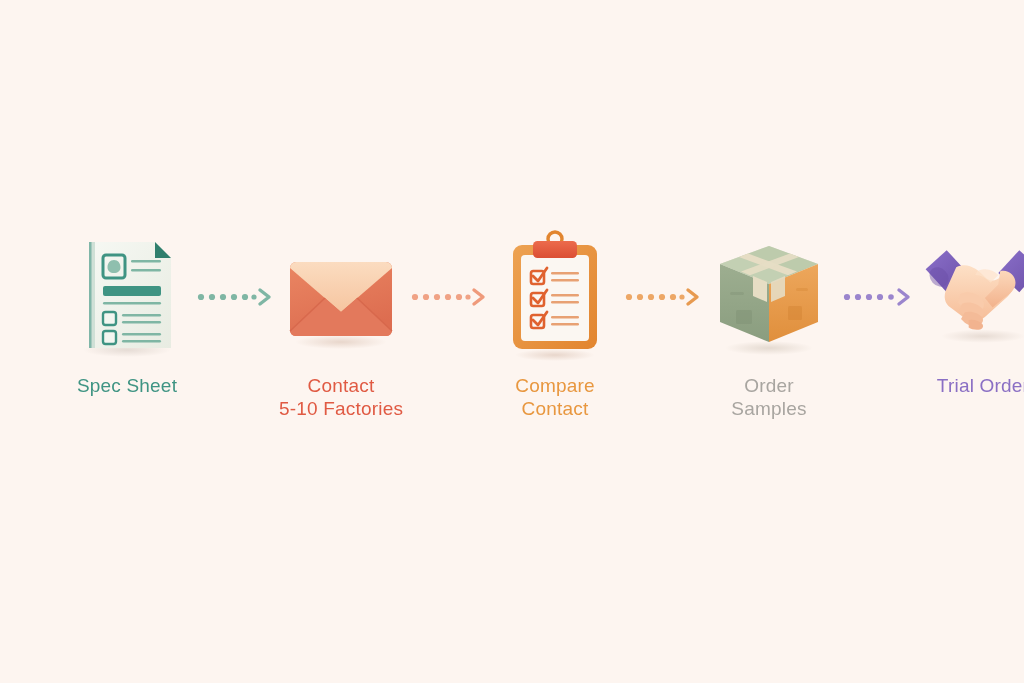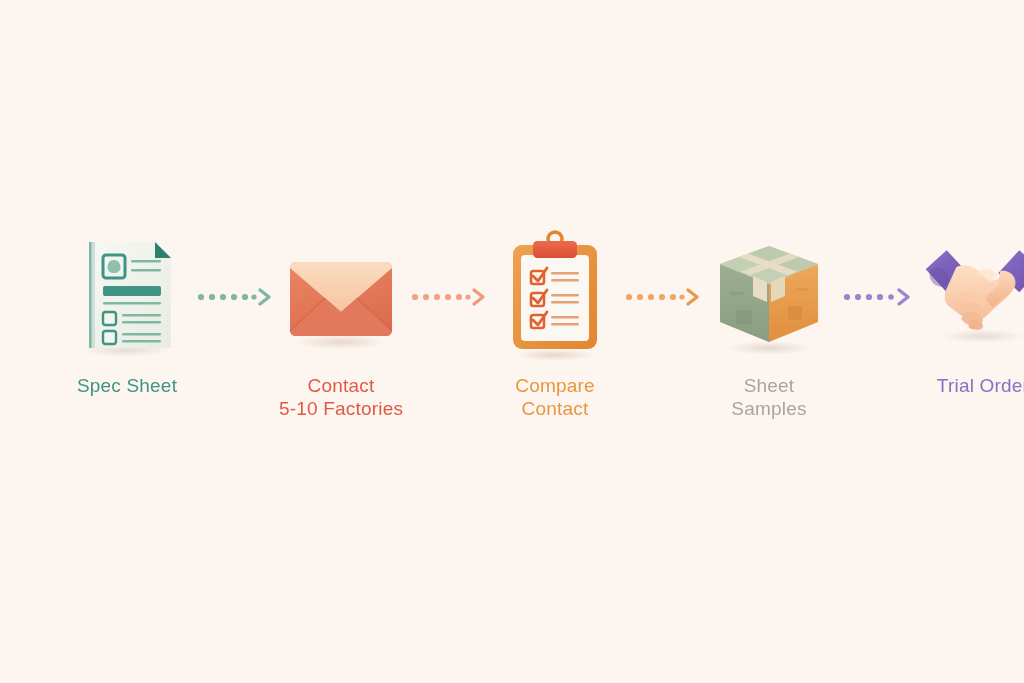--- a/index.html
+++ b/index.html
@@ -255,21 +255,21 @@
           <path d="M44 21.5 L93 39.5 L84 43.2 L35 25 Z" fill="#e6ddc4"></path>
           <path d="M86 21.5 L37 39.5 L46 43.2 L95 25 Z" fill="#e6ddc4" opacity=".92"></path>
           <path d="M49 44 L63 50 V70 L49 64 Z" fill="#e6ddc4"></path>
           <path d="M81 44 L67 50 V70 L81 64 Z" fill="#e6ddc4" opacity=".9"></path>
           <rect x="32" y="78" width="16" height="14" rx="1.5" fill="#7f9073" opacity=".45"></rect>
           <rect x="84" y="74" width="14" height="14" rx="1.5" fill="#cf8030" opacity=".40"></rect>
           <rect x="26" y="60" width="14" height="3" rx="1.5" fill="#7f9073" opacity=".35"></rect>
           <rect x="92" y="56" width="12" height="3" rx="1.5" fill="#cf8030" opacity=".30"></rect>
         </svg>
       </div>
-      <div class="step-label lbl-order">Sheet
+      <div class="step-label lbl-order">Order
 Samples</div>
     </div>
 
     <div class="connector">
       <svg width="78" height="20" viewBox="0 0 78 20">
         <circle cx="10" cy="10" r="3.1" fill="#9b85cd"></circle>
         <circle cx="21" cy="10" r="3.1" fill="#9b85cd"></circle>
         <circle cx="32" cy="10" r="3.1" fill="#9b85cd"></circle>
         <circle cx="43" cy="10" r="3.1" fill="#9b85cd"></circle>
         <circle cx="54" cy="10" r="2.8" fill="#9b85cd"></circle>

